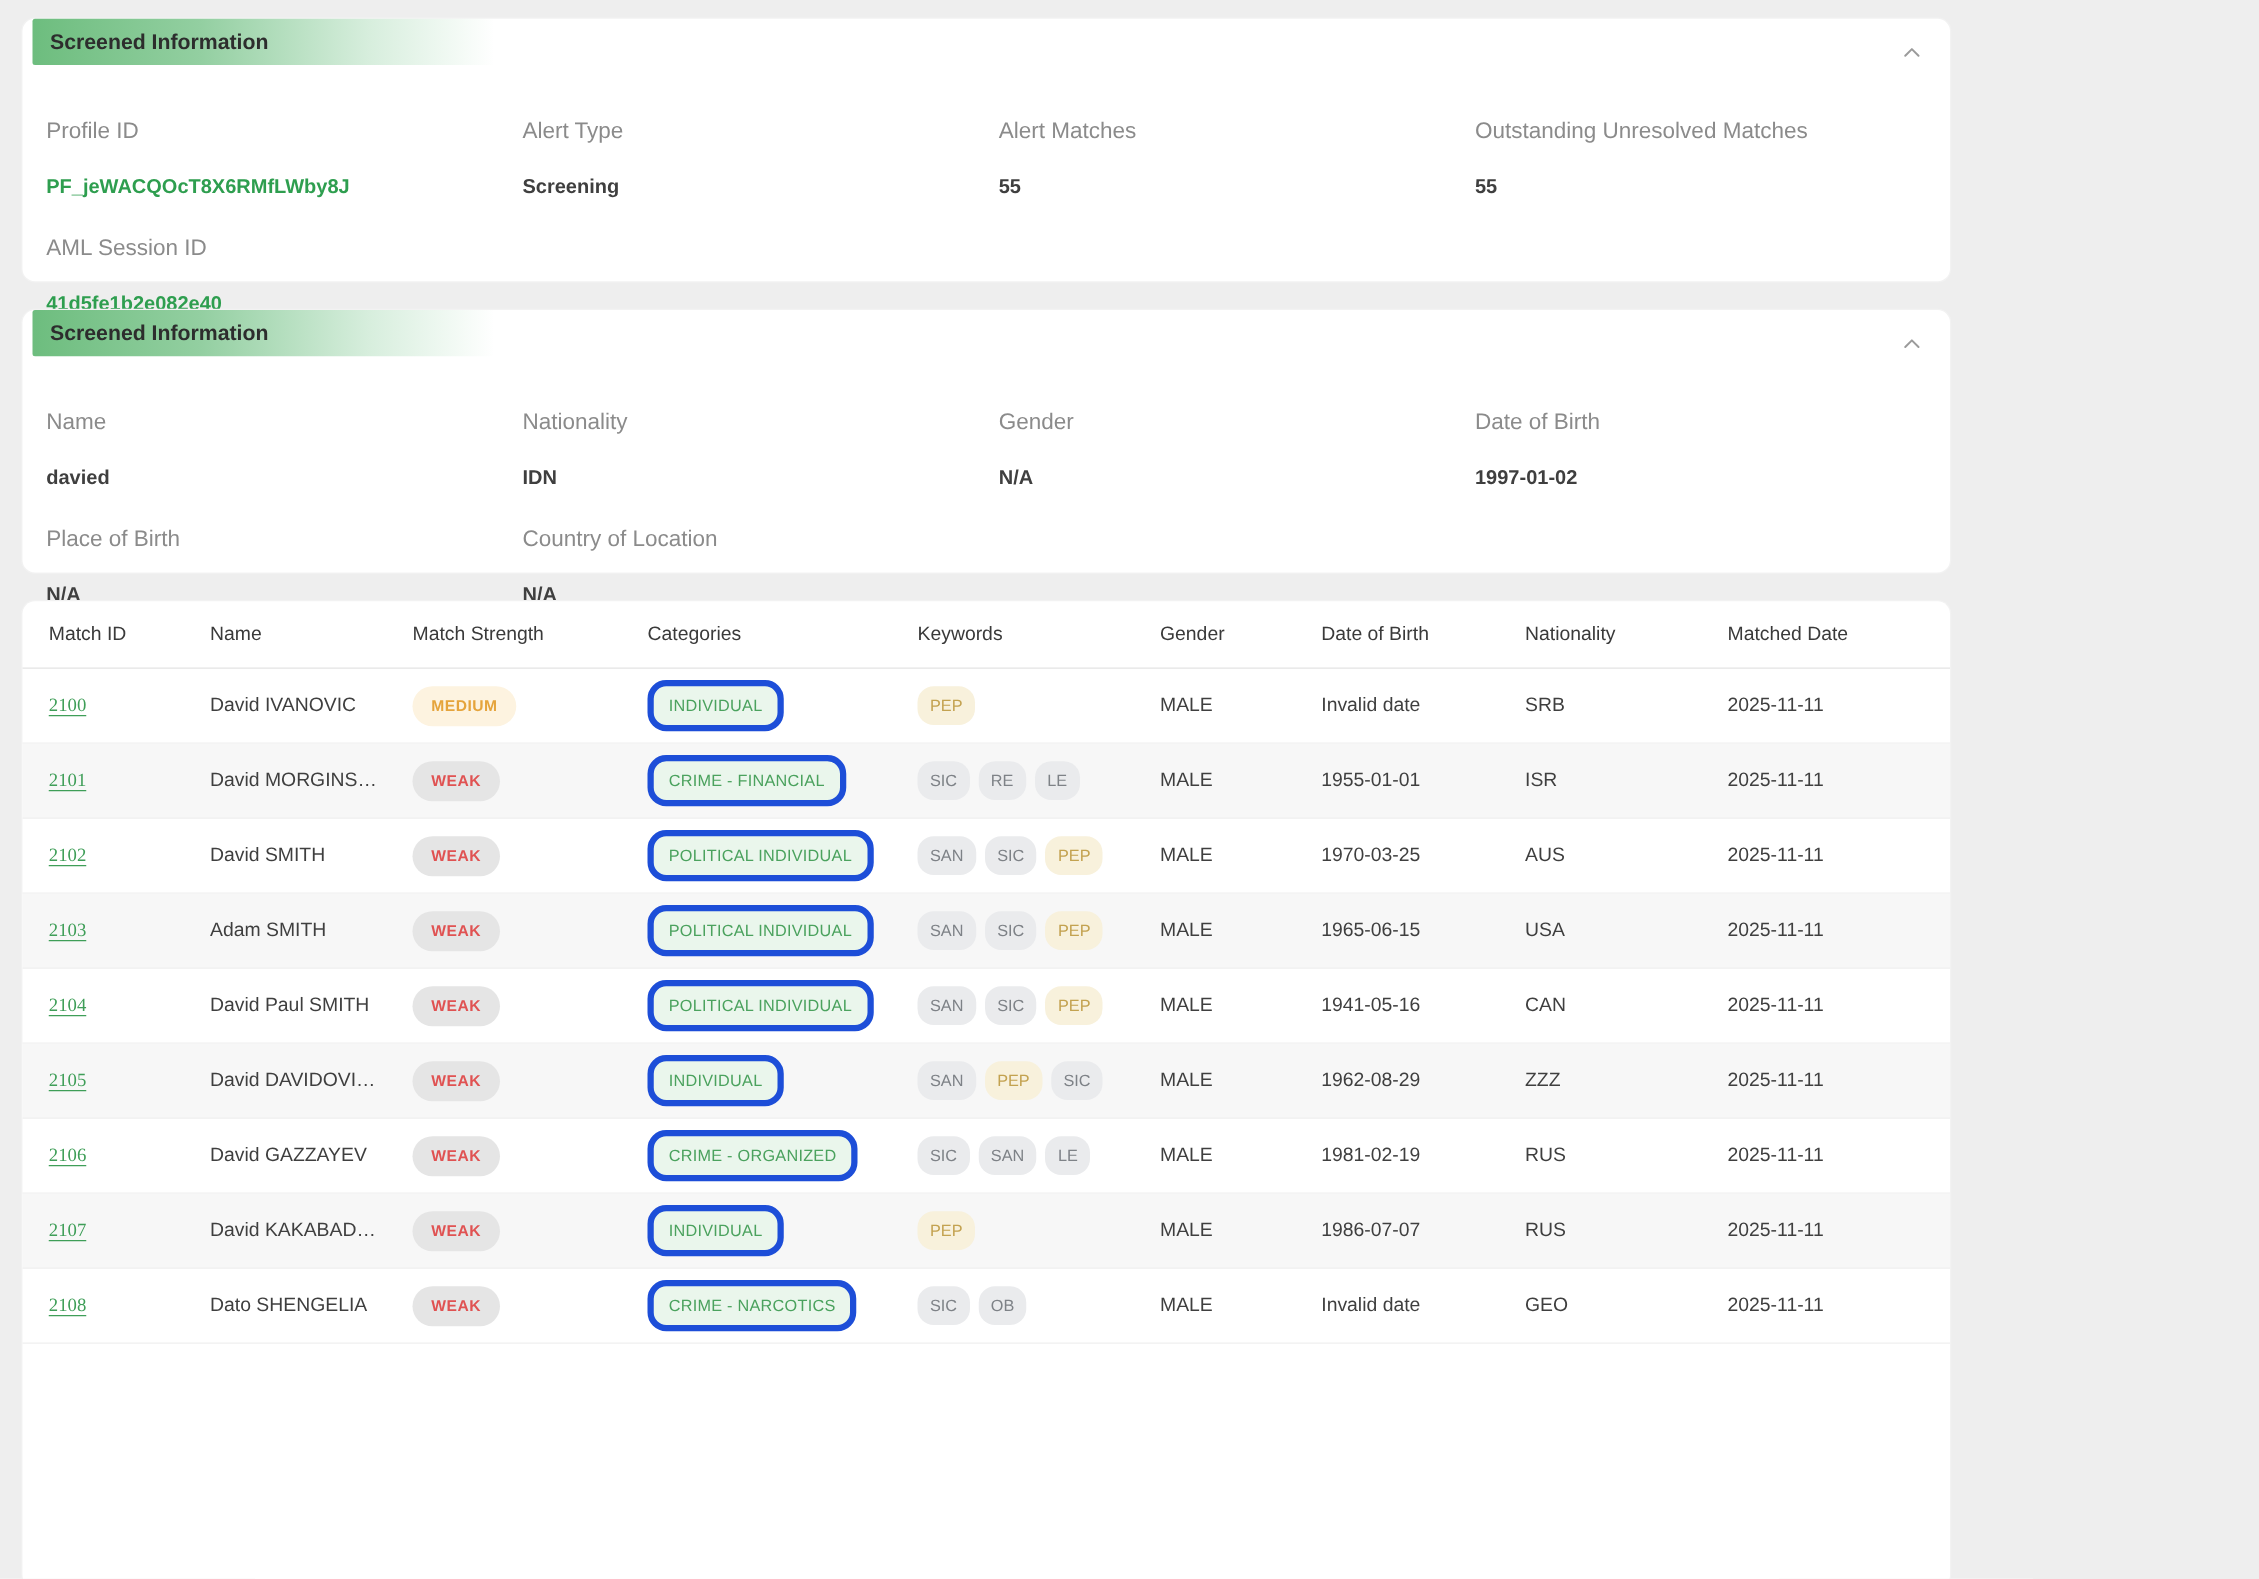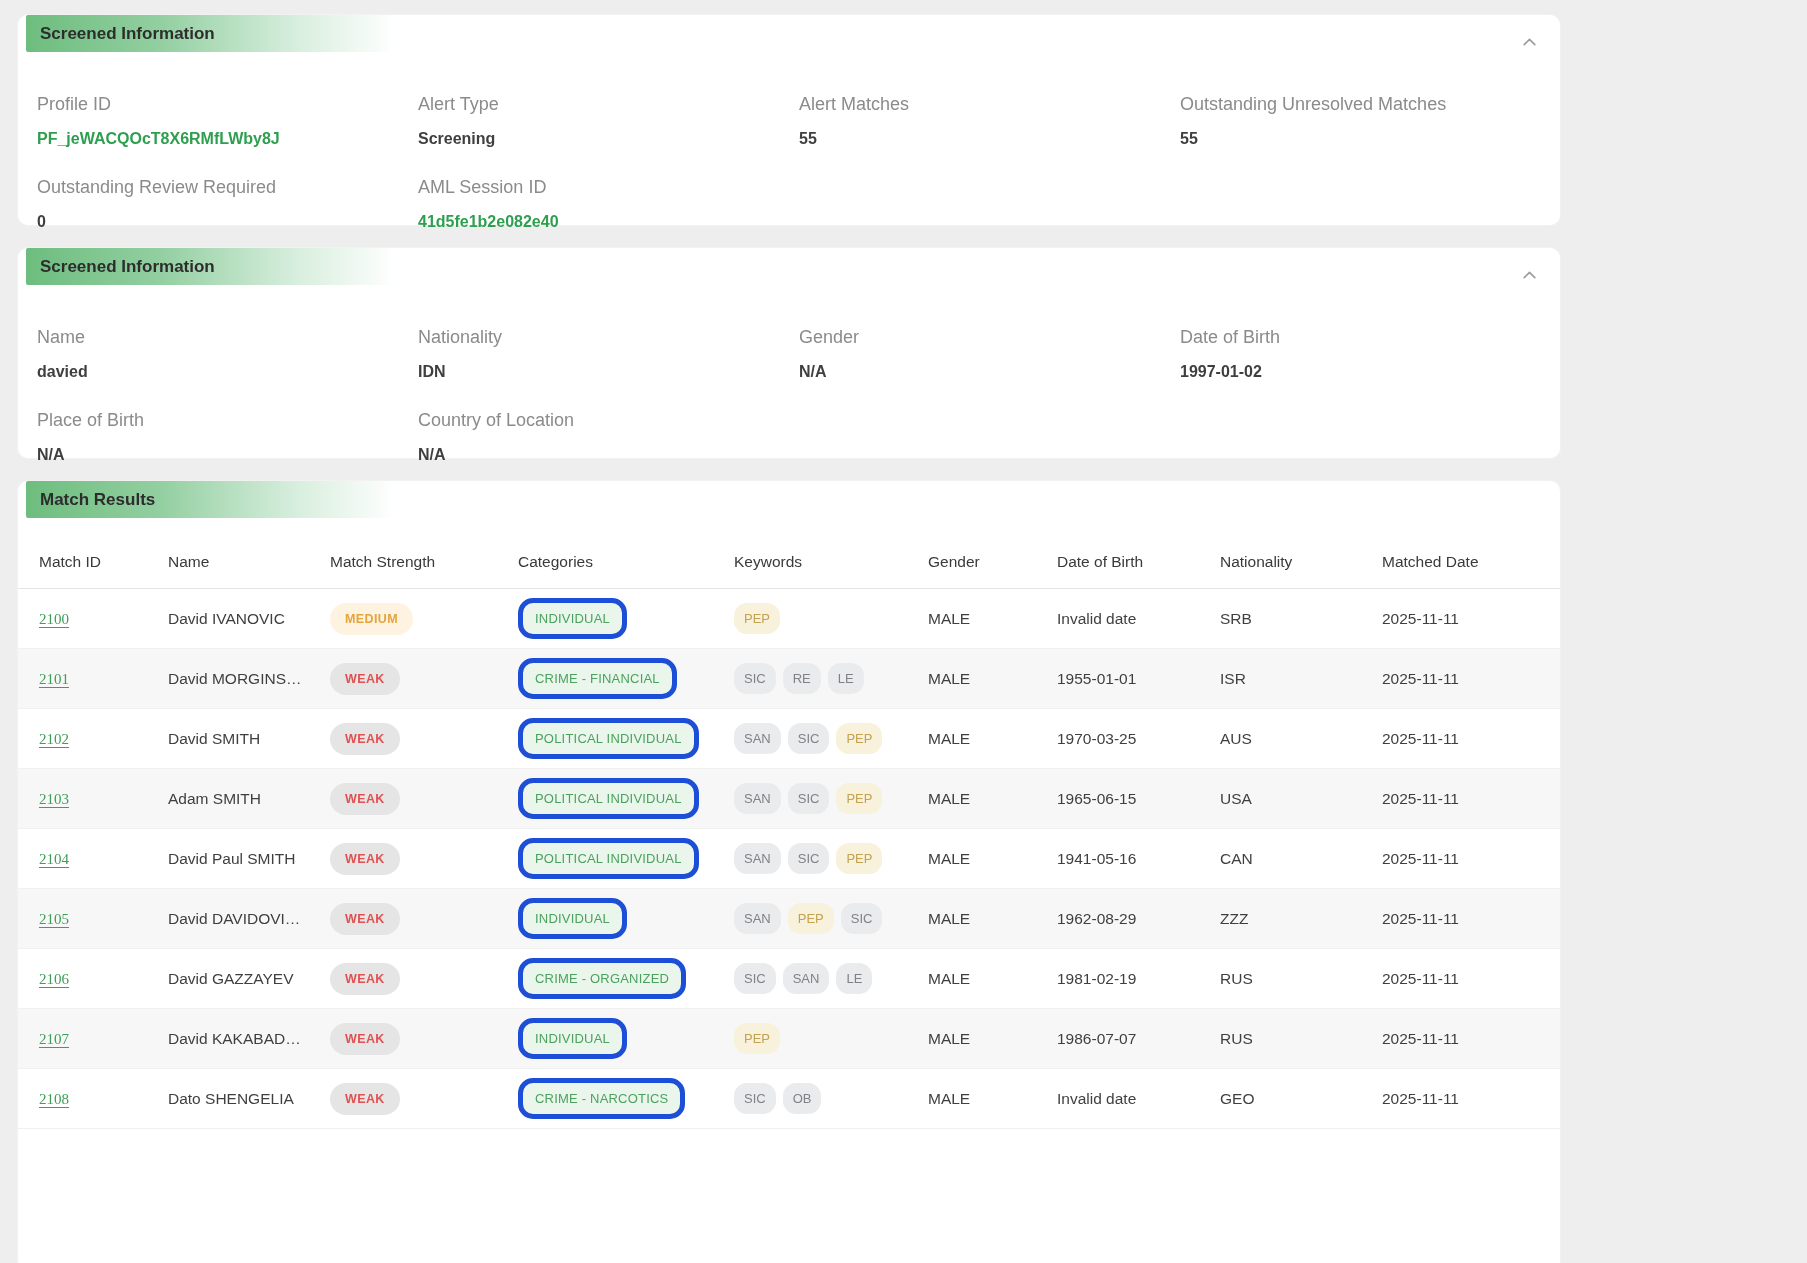--- a/index.html
+++ b/index.html
@@ -47,21 +47,21 @@
     justify-content: center;
   }
 
   .fields-grid {
     display: grid;
     grid-template-columns: repeat(4, 381px);
     padding: 25px 0 0 19px;
   }
   .field { margin-bottom: 29px; }
   .field-label { font-size: 18px; color: #8b8b8b; }
-  .field-value { margin-top: 15px; font-size: 16px; font-weight: 700; color: #3f3f3f; }
+  .field-value { margin-top: 26px; font-size: 16px; font-weight: 700; color: #3f3f3f; }
   .field-value.green { color: #2e9e4f; }
 
   .t-grid {
     display: grid;
     grid-template-columns: 129px 162px 188px 216px 194px 129px 163px 162px 160px;
     align-items: center;
     padding-left: 21px;
   }
   .thead {
     height: 54px;
@@ -141,24 +141,20 @@
         </div>
         <div class="field">
           <div class="field-label">Alert Matches</div>
           <div class="field-value">55</div>
         </div>
         <div class="field">
           <div class="field-label">Outstanding Unresolved Matches</div>
           <div class="field-value">55</div>
         </div>
         <div class="field">
-          <div class="field-label">Outstanding Review Required</div>
-          <div class="field-value">0</div>
-        </div>
-        <div class="field">
           <div class="field-label">AML Session ID</div>
           <div class="field-value green">41d5fe1b2e082e40</div>
         </div>
       </div>
   </section>
 
   <section class="card card-info">
     <div class="header-band">Screened Information</div>
     <button class="collapse-btn">
       <span>
@@ -189,21 +185,20 @@
           <div class="field-value">N/A</div>
         </div>
         <div class="field">
           <div class="field-label">Country of Location</div>
           <div class="field-value">N/A</div>
         </div>
       </div>
   </section>
 
   <section class="card card-table">
-    <div class="header-band">Match Results</div>
     <div class="t-grid thead" id="thead">
         <div class="th">Match ID</div>
         <div class="th">Name</div>
         <div class="th">Match Strength</div>
         <div class="th">Categories</div>
         <div class="th">Keywords</div>
         <div class="th">Gender</div>
         <div class="th">Date of Birth</div>
         <div class="th">Nationality</div>
         <div class="th">Matched Date</div>

